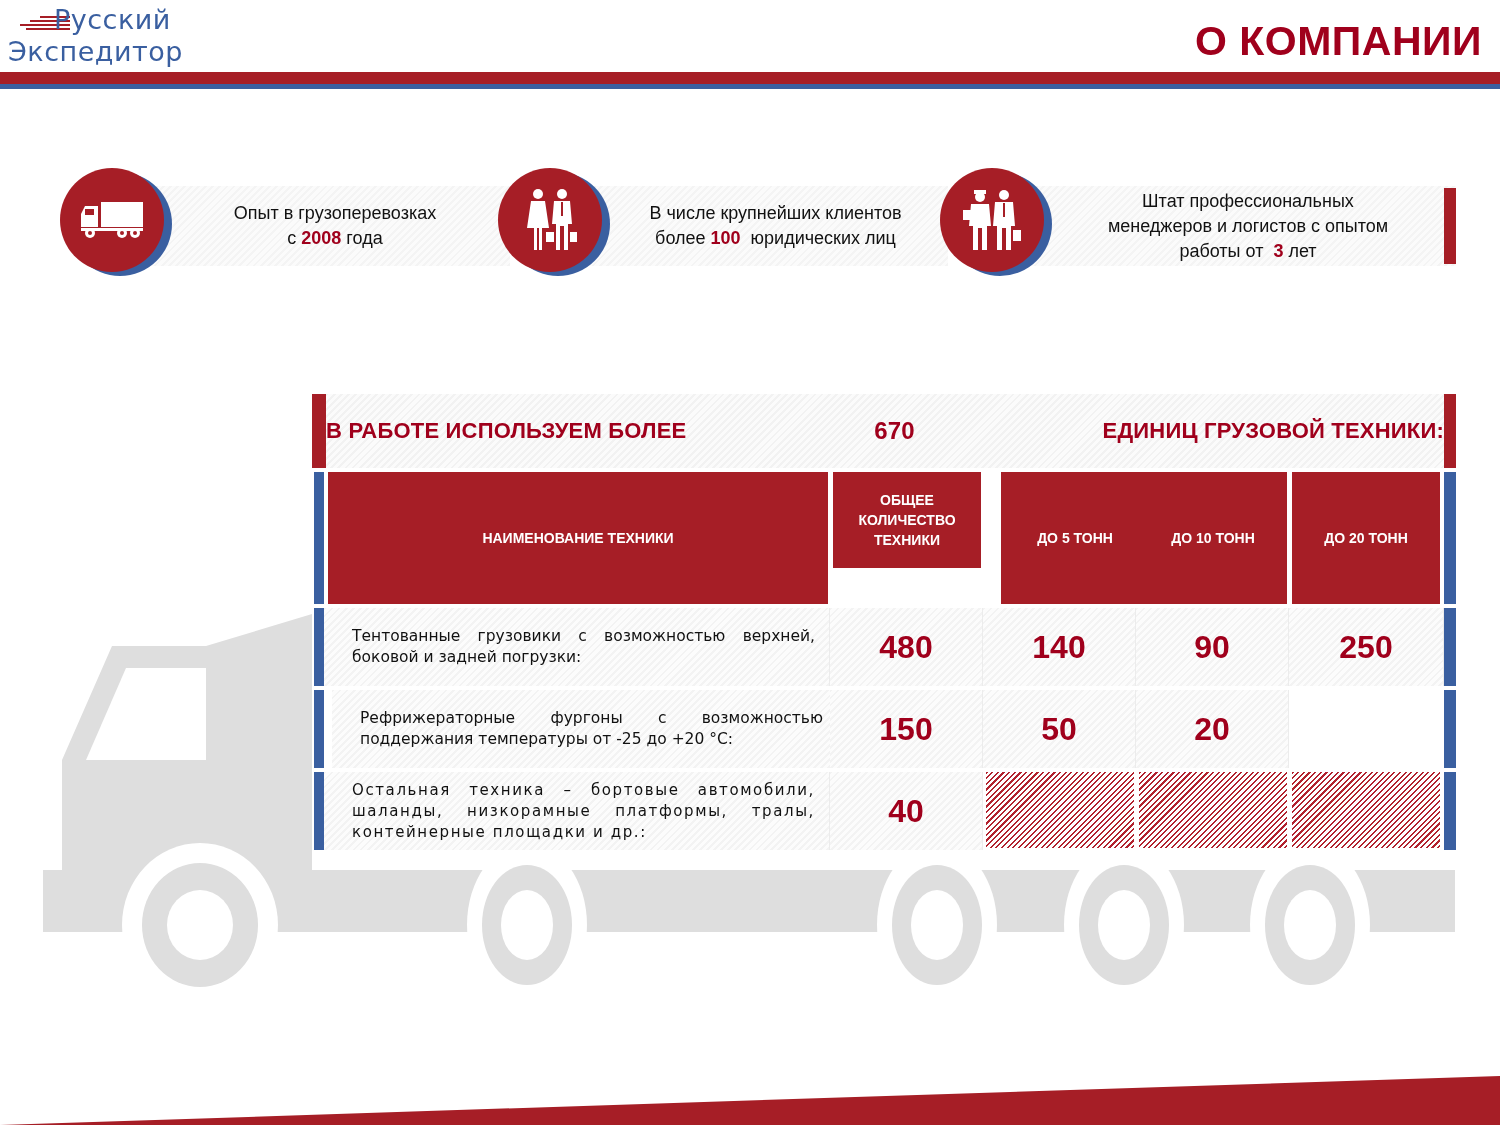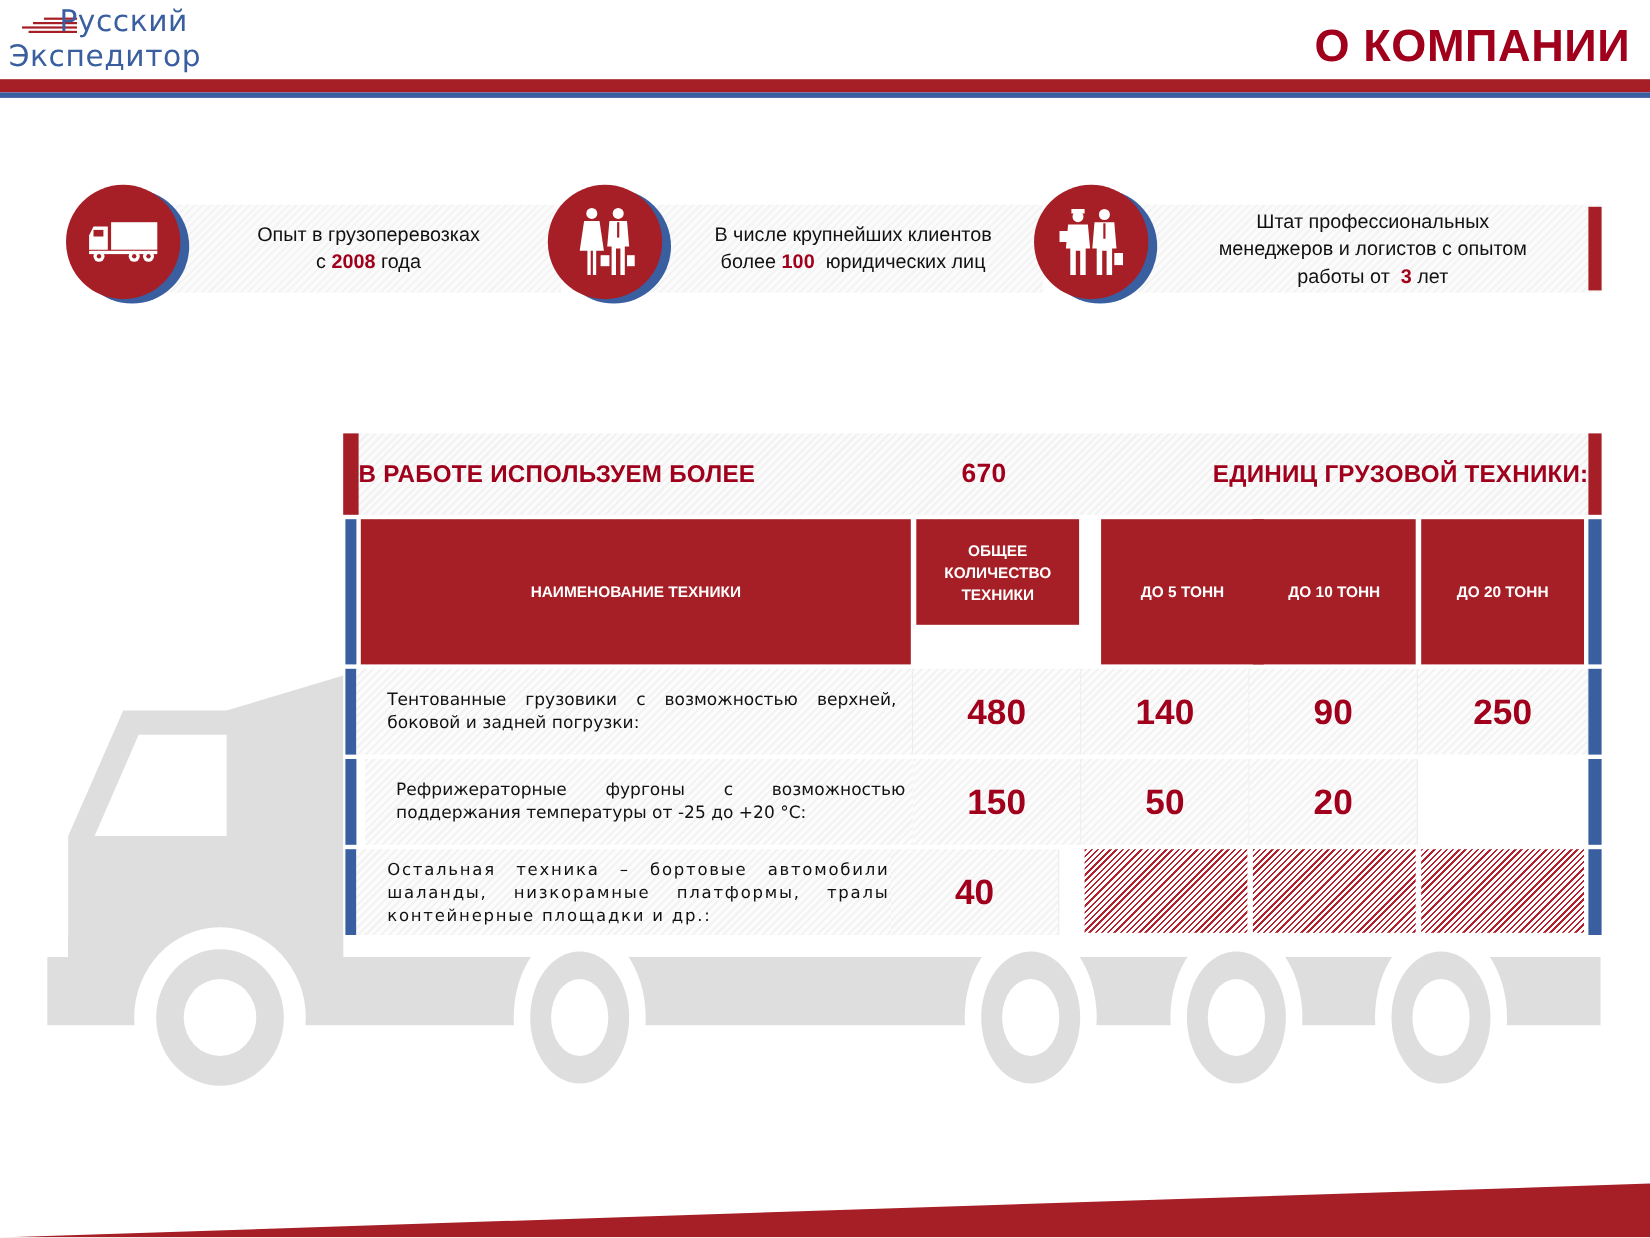--- a/index.html
+++ b/index.html
@@ -215,21 +215,21 @@
     <div class="cell dcell desc" style="left:20px;width:506px;height:78px;">Рефрижераторные фургоны с возможностью поддержания температуры от -25 до +20 °С:</div>
     <div class="cell dcell num" style="left:518px;width:153px;height:78px;">150</div>
     <div class="cell dcell num" style="left:671px;width:153px;height:78px;">50</div>
     <div class="cell dcell num" style="left:824px;width:153px;height:78px;">20</div>
     <div class="side-r" style="height:78px;"></div>
   </div>
 
   <div class="row" style="top:378px;height:78px;">
     <div class="side-l" style="height:78px;"></div>
     <div class="cell dcell desc spaced" style="left:12px;width:506px;height:78px;font-size:15px;">Остальная техника – бортовые автомобили, шаланды, низкорамные платформы, тралы, контейнерные площадки и др.:</div>
-    <div class="cell dcell num" style="left:498px;width:153px;height:78px;">40</div>
+    <div class="cell dcell num" style="left:518px;width:153px;height:78px;">40</div>
     <div class="cell hatch" style="left:674px;width:148px;height:76px;"></div>
     <div class="cell hatch" style="left:827px;width:148px;height:76px;"></div>
     <div class="cell hatch" style="left:980px;width:148px;height:76px;"></div>
     <div class="side-r" style="height:78px;"></div>
   </div>
 </div>
 
 <svg class="wedge" viewBox="0 0 1500 55" preserveAspectRatio="none" xmlns="http://www.w3.org/2000/svg">
   <polygon points="0,55 1500,6 1500,55" fill="#a61e26"></polygon>
 </svg>

